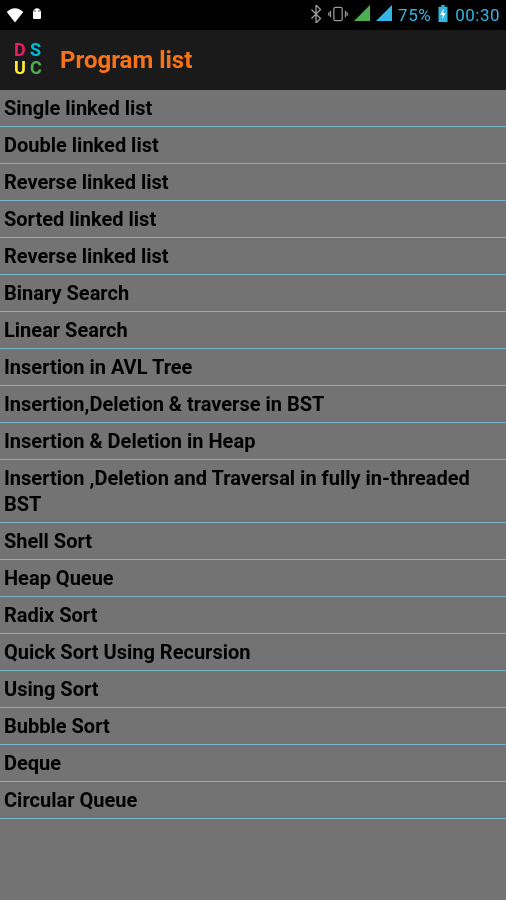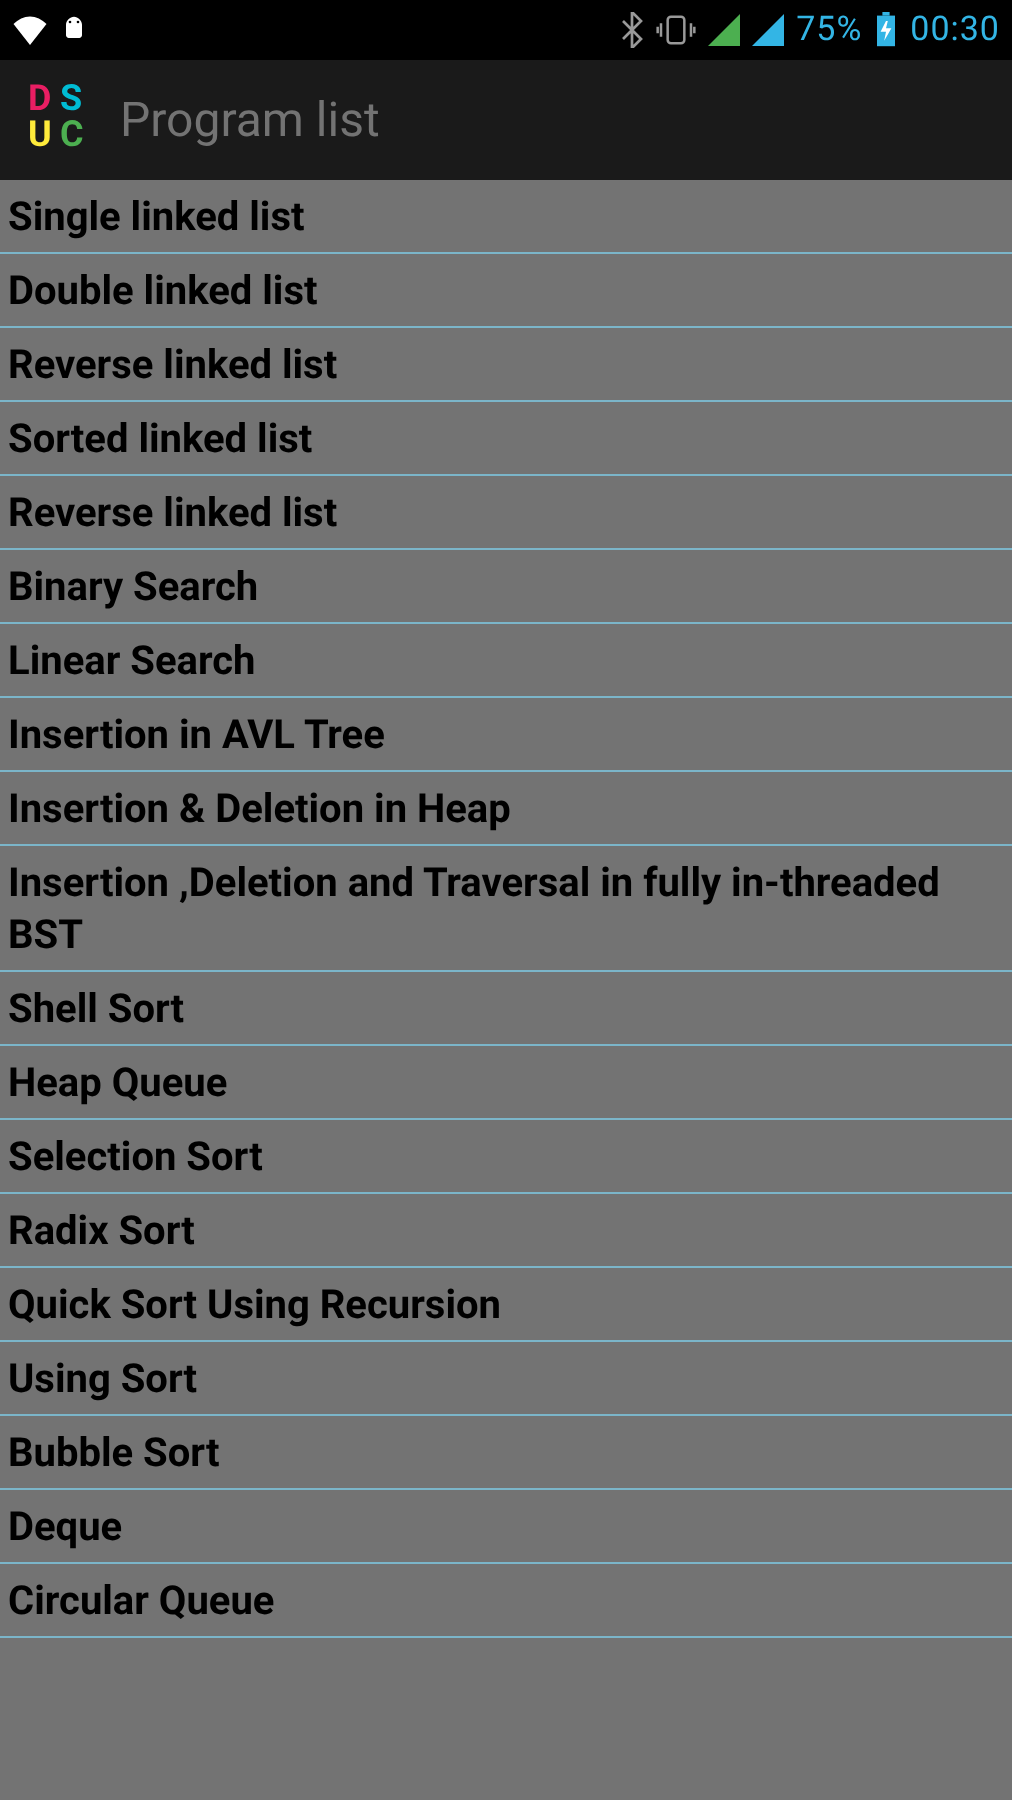--- a/index.html
+++ b/index.html
@@ -25,21 +25,21 @@
     }
     .status-left {
       display: flex;
       align-items: center;
       gap: 4px;
       color: #ffffff;
     }
     .status-right {
       margin-left: auto;
       display: flex;
-      align-items: center;
+      align-items: flex-start;
       gap: 6px;
     }
     .status-icon {
       display: inline-flex;
       align-items: center;
     }
     .status-text {
       color: #33b5e5;
       font-size: 17px;
       letter-spacing: 0.5px;
@@ -58,23 +58,23 @@
       position: relative;
       font-weight: bold;
       font-size: 18px;
       line-height: 1;
     }
     .app-icon .letter-d { color: #e91e63; position: absolute; top: 0; left: 4px; }
     .app-icon .letter-s { color: #00bcd4; position: absolute; top: 0; left: 20px; }
     .app-icon .letter-u { color: #ffeb3b; position: absolute; top: 18px; left: 4px; }
     .app-icon .letter-c { color: #4caf50; position: absolute; top: 18px; left: 20px; }
     .app-title {
-      color: #737373;
+      color: #f97316;
       font-size: 24px;
-      font-weight: 400;
+      font-weight: 700;
     }
     .list-container {
       height: 836px;
       overflow-y: auto;
       background: #737373;
       font-weight: bold;
     }
     .list-item {
       padding: 5px 4px 5px 4px;
       font-size: 20px;
@@ -151,24 +151,24 @@
 
 <div class="list-container" id="list-container">
 <div class="list-item">Single linked list</div>
     <div class="list-item">Double linked list</div>
     <div class="list-item">Reverse linked list</div>
     <div class="list-item">Sorted linked list</div>
     <div class="list-item">Reverse linked list</div>
     <div class="list-item">Binary Search</div>
     <div class="list-item">Linear Search</div>
     <div class="list-item">Insertion in AVL Tree</div>
+    <div class="list-item">Insertion,Deletion &amp; traverse in BST</div>
     <div class="list-item">Insertion &amp; Deletion in Heap</div>
     <div class="list-item">Insertion ,Deletion and Traversal in fully in-threaded BST</div>
     <div class="list-item">Shell Sort</div>
     <div class="list-item">Heap Queue</div>
-    <div class="list-item">Selection Sort</div>
     <div class="list-item">Radix Sort</div>
     <div class="list-item">Quick Sort Using Recursion</div>
     <div class="list-item">Using Sort</div>
     <div class="list-item">Bubble Sort</div>
     <div class="list-item">Deque</div>
     <div class="list-item">Circular Queue</div>
   </div>
 
 </body></html>

